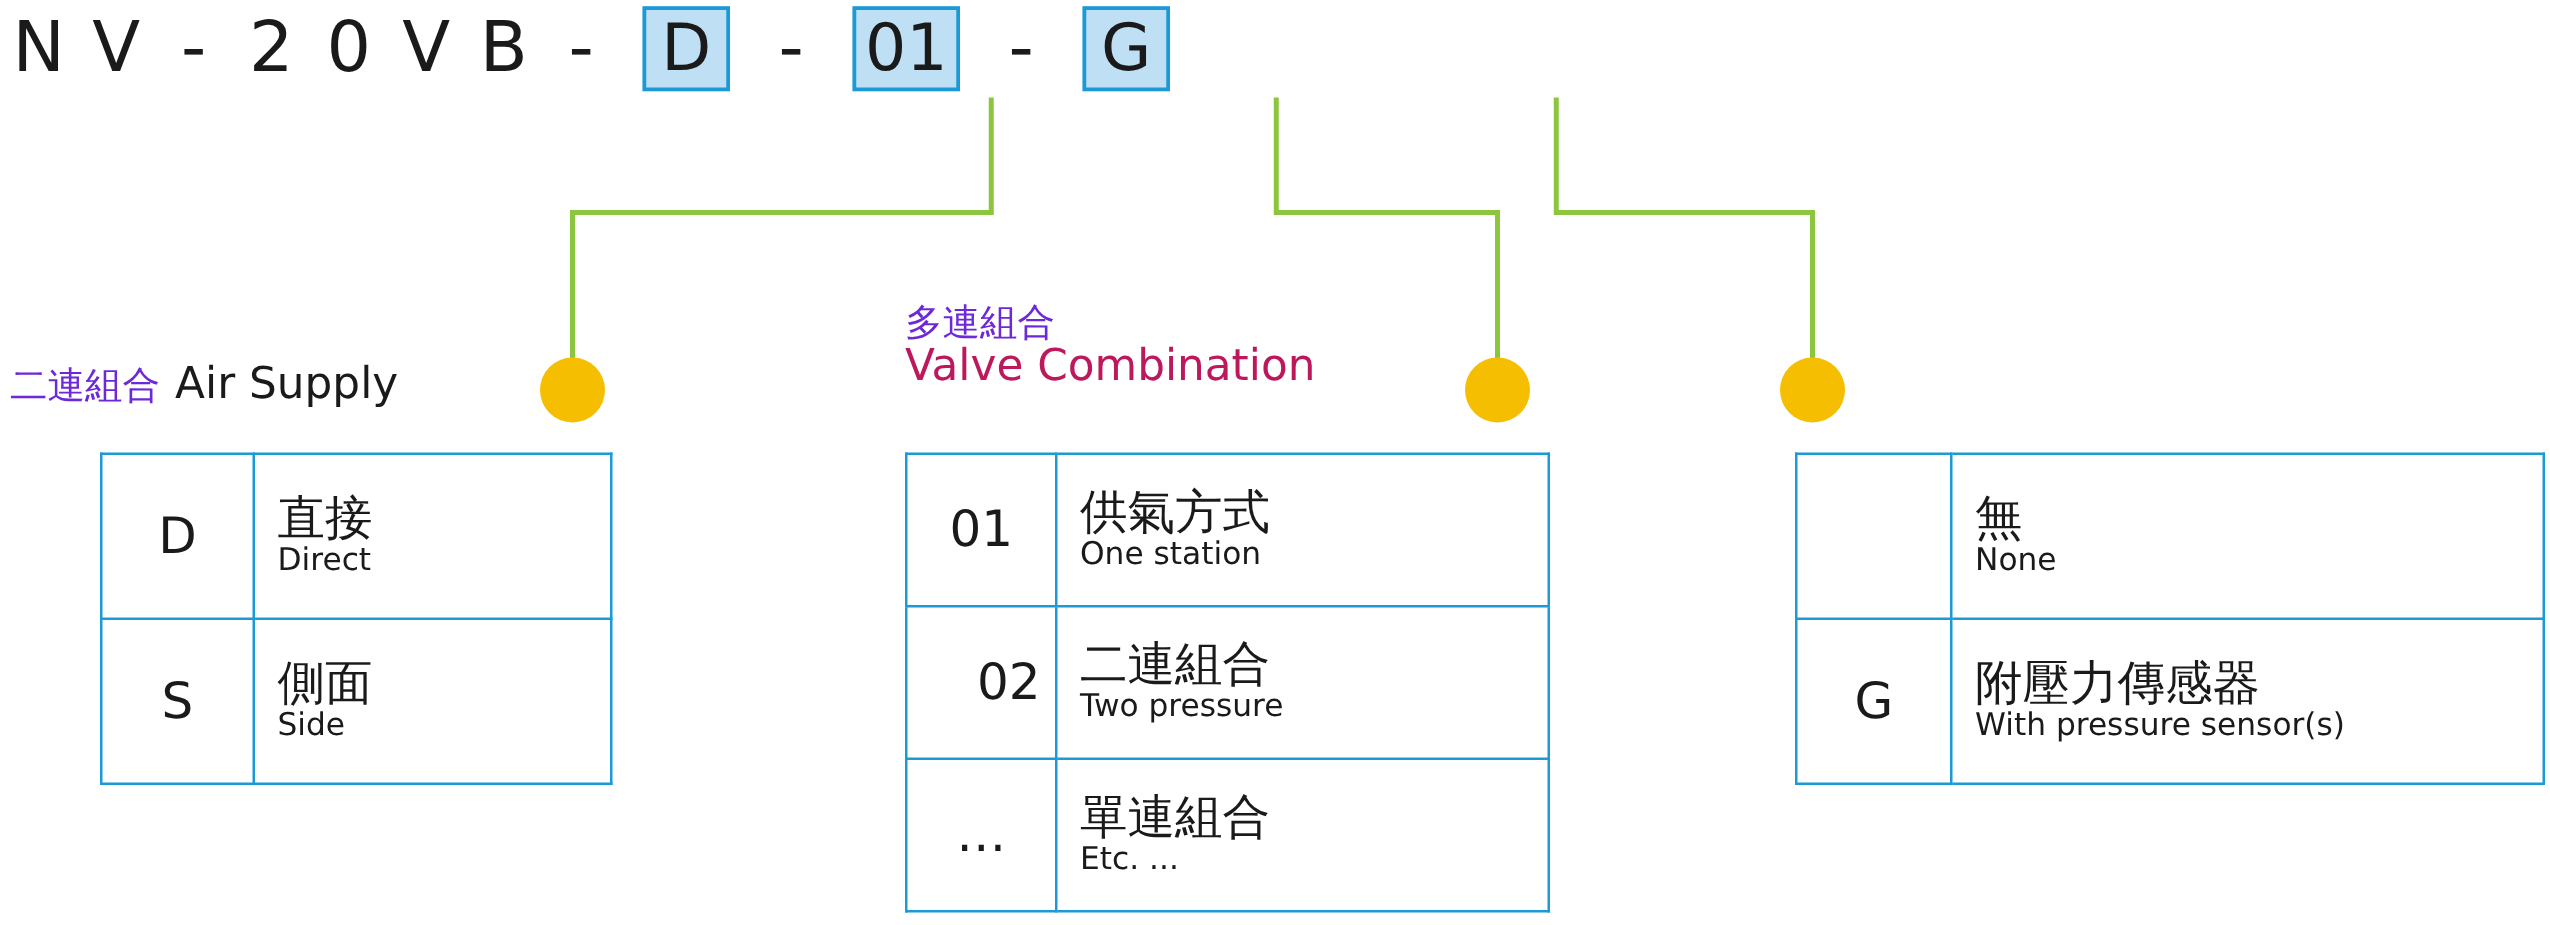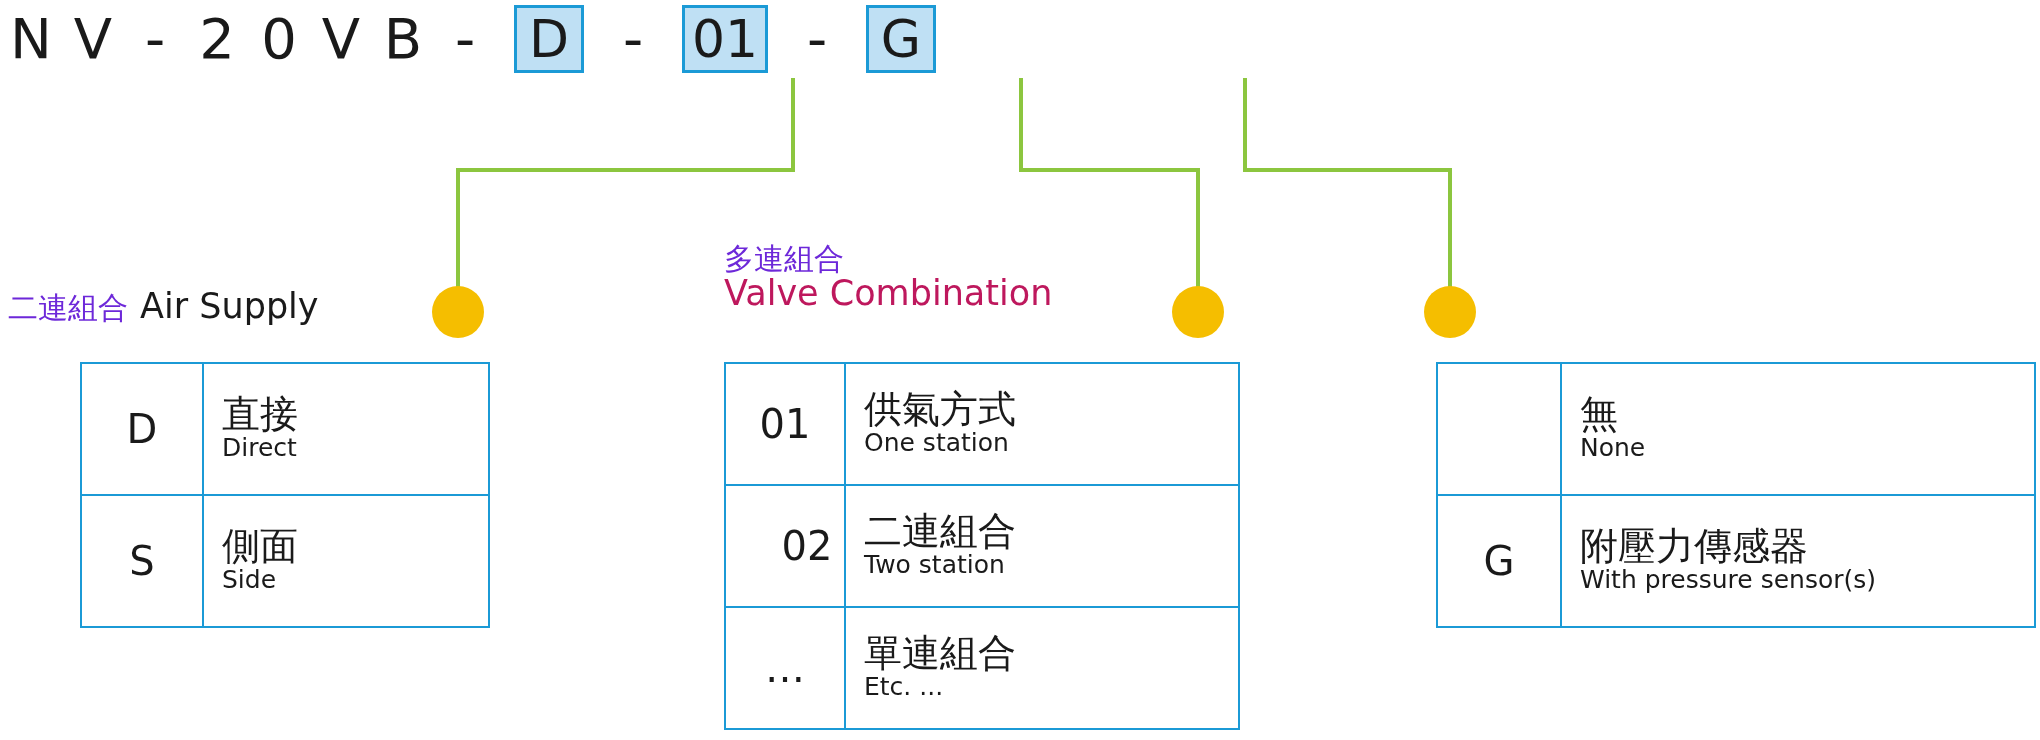--- a/index.html
+++ b/index.html
@@ -191,21 +191,21 @@
     <td class="code-cell" style="width:118px; height:120px;">01</td>
     <td class="desc-cell">
       <span class="desc-cn">供氣方式</span>
       <span class="desc-en">One station</span>
     </td>
   </tr>
   <tr>
     <td class="code-cell" style="height:120px;padding-left:44px;">02</td>
     <td class="desc-cell">
       <span class="desc-cn">二連組合</span>
-      <span class="desc-en">Two station</span>
+      <span class="desc-en">Two pressure</span>
     </td>
   </tr>
   <tr>
     <td class="code-cell" style="height:120px;">…</td>
     <td class="desc-cell">
       <span class="desc-cn">單連組合</span>
       <span class="desc-en">Etc. ...</span>
     </td>
   </tr>
 </tbody>

